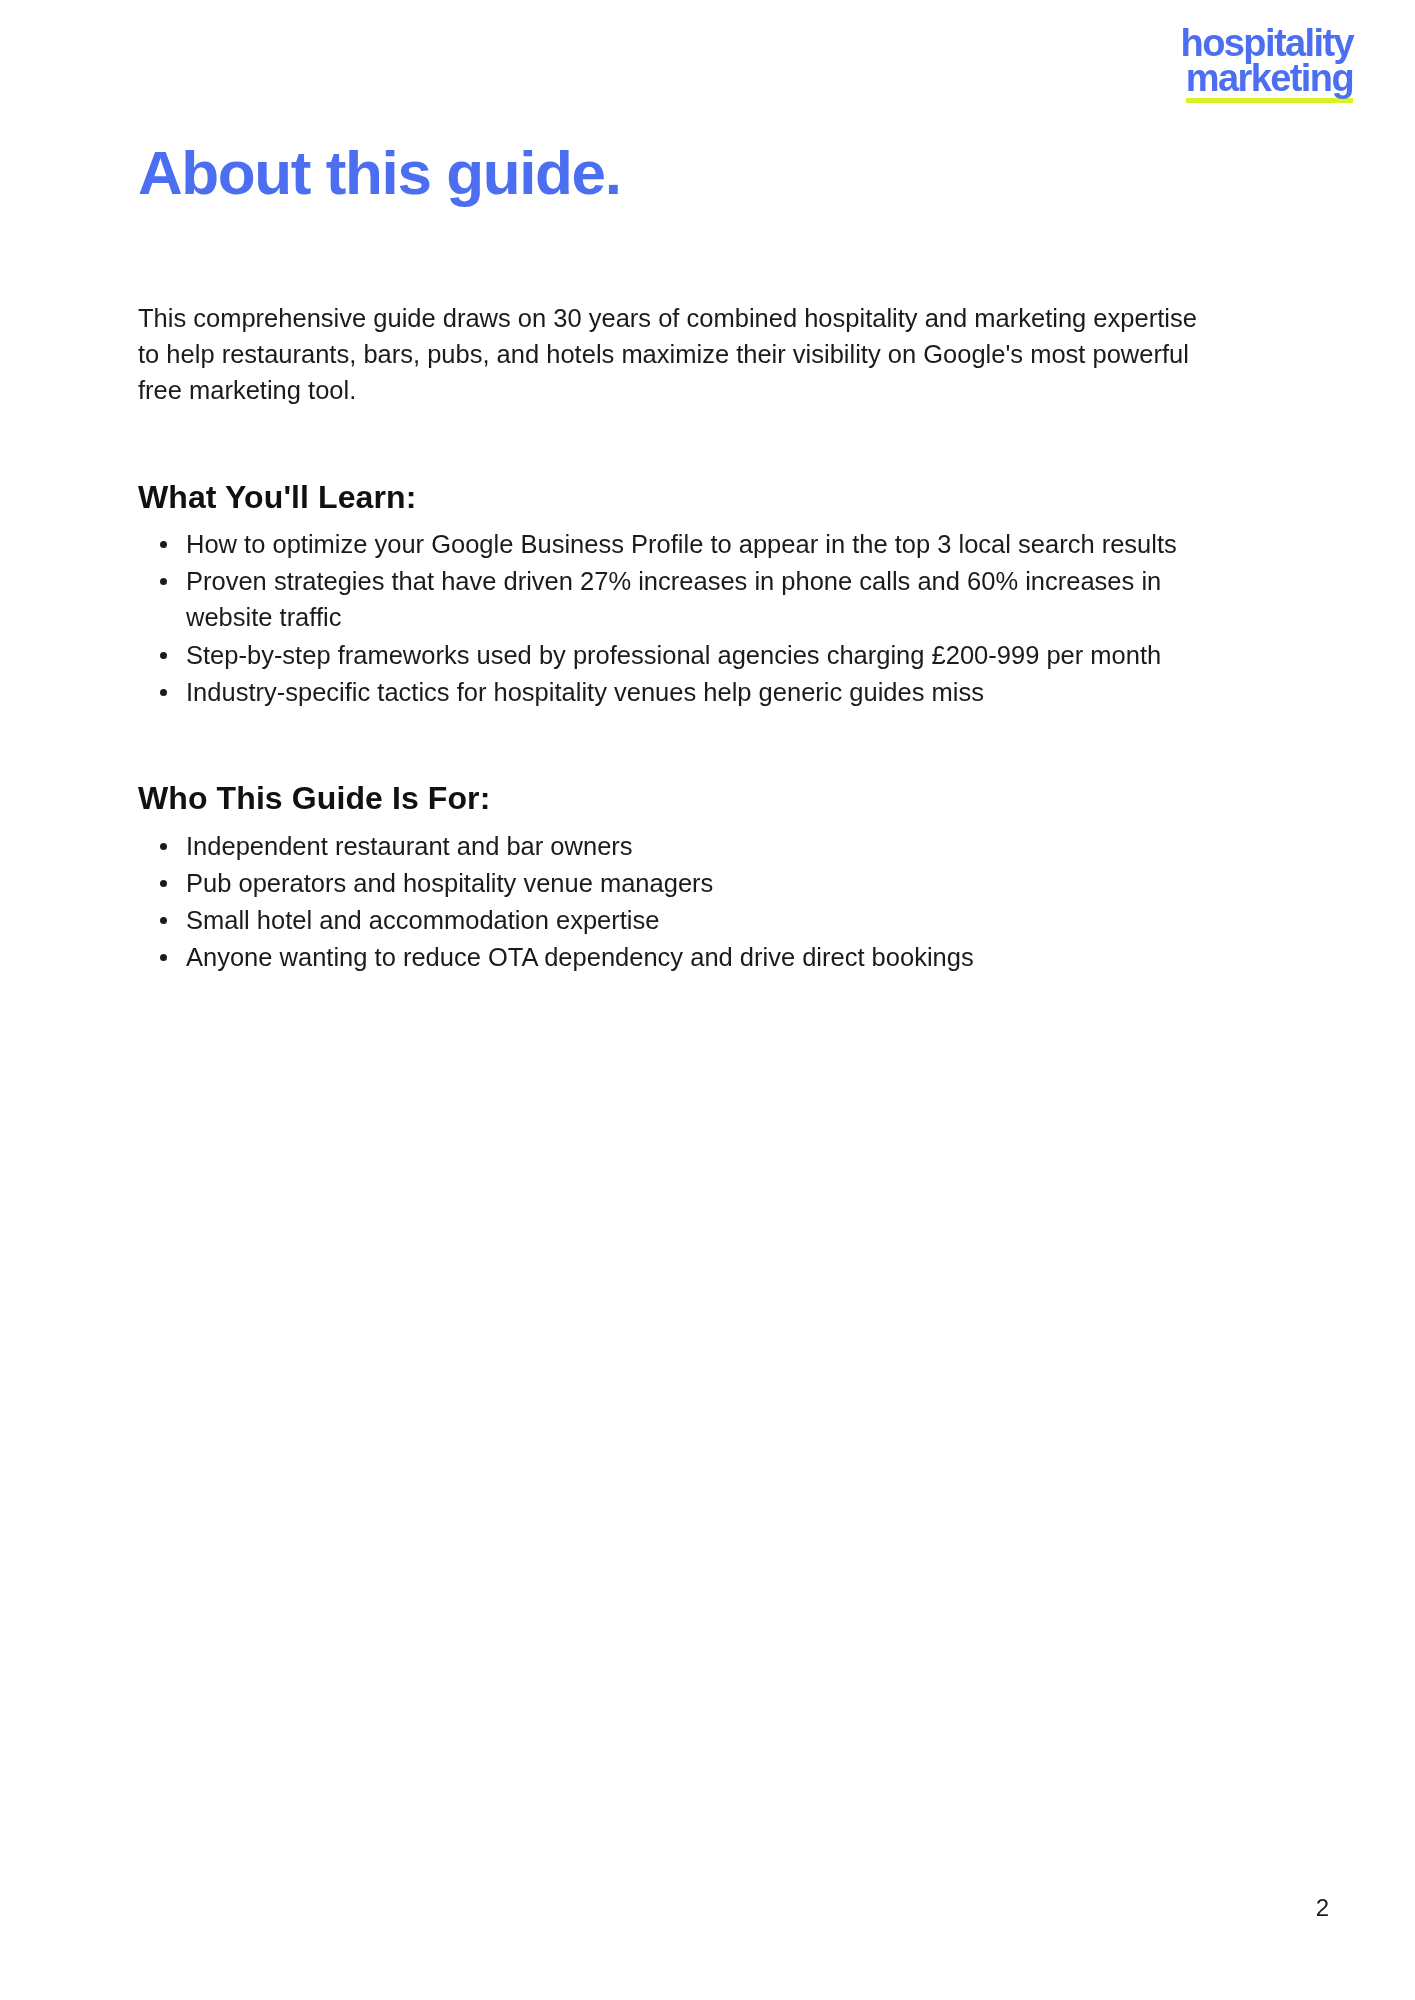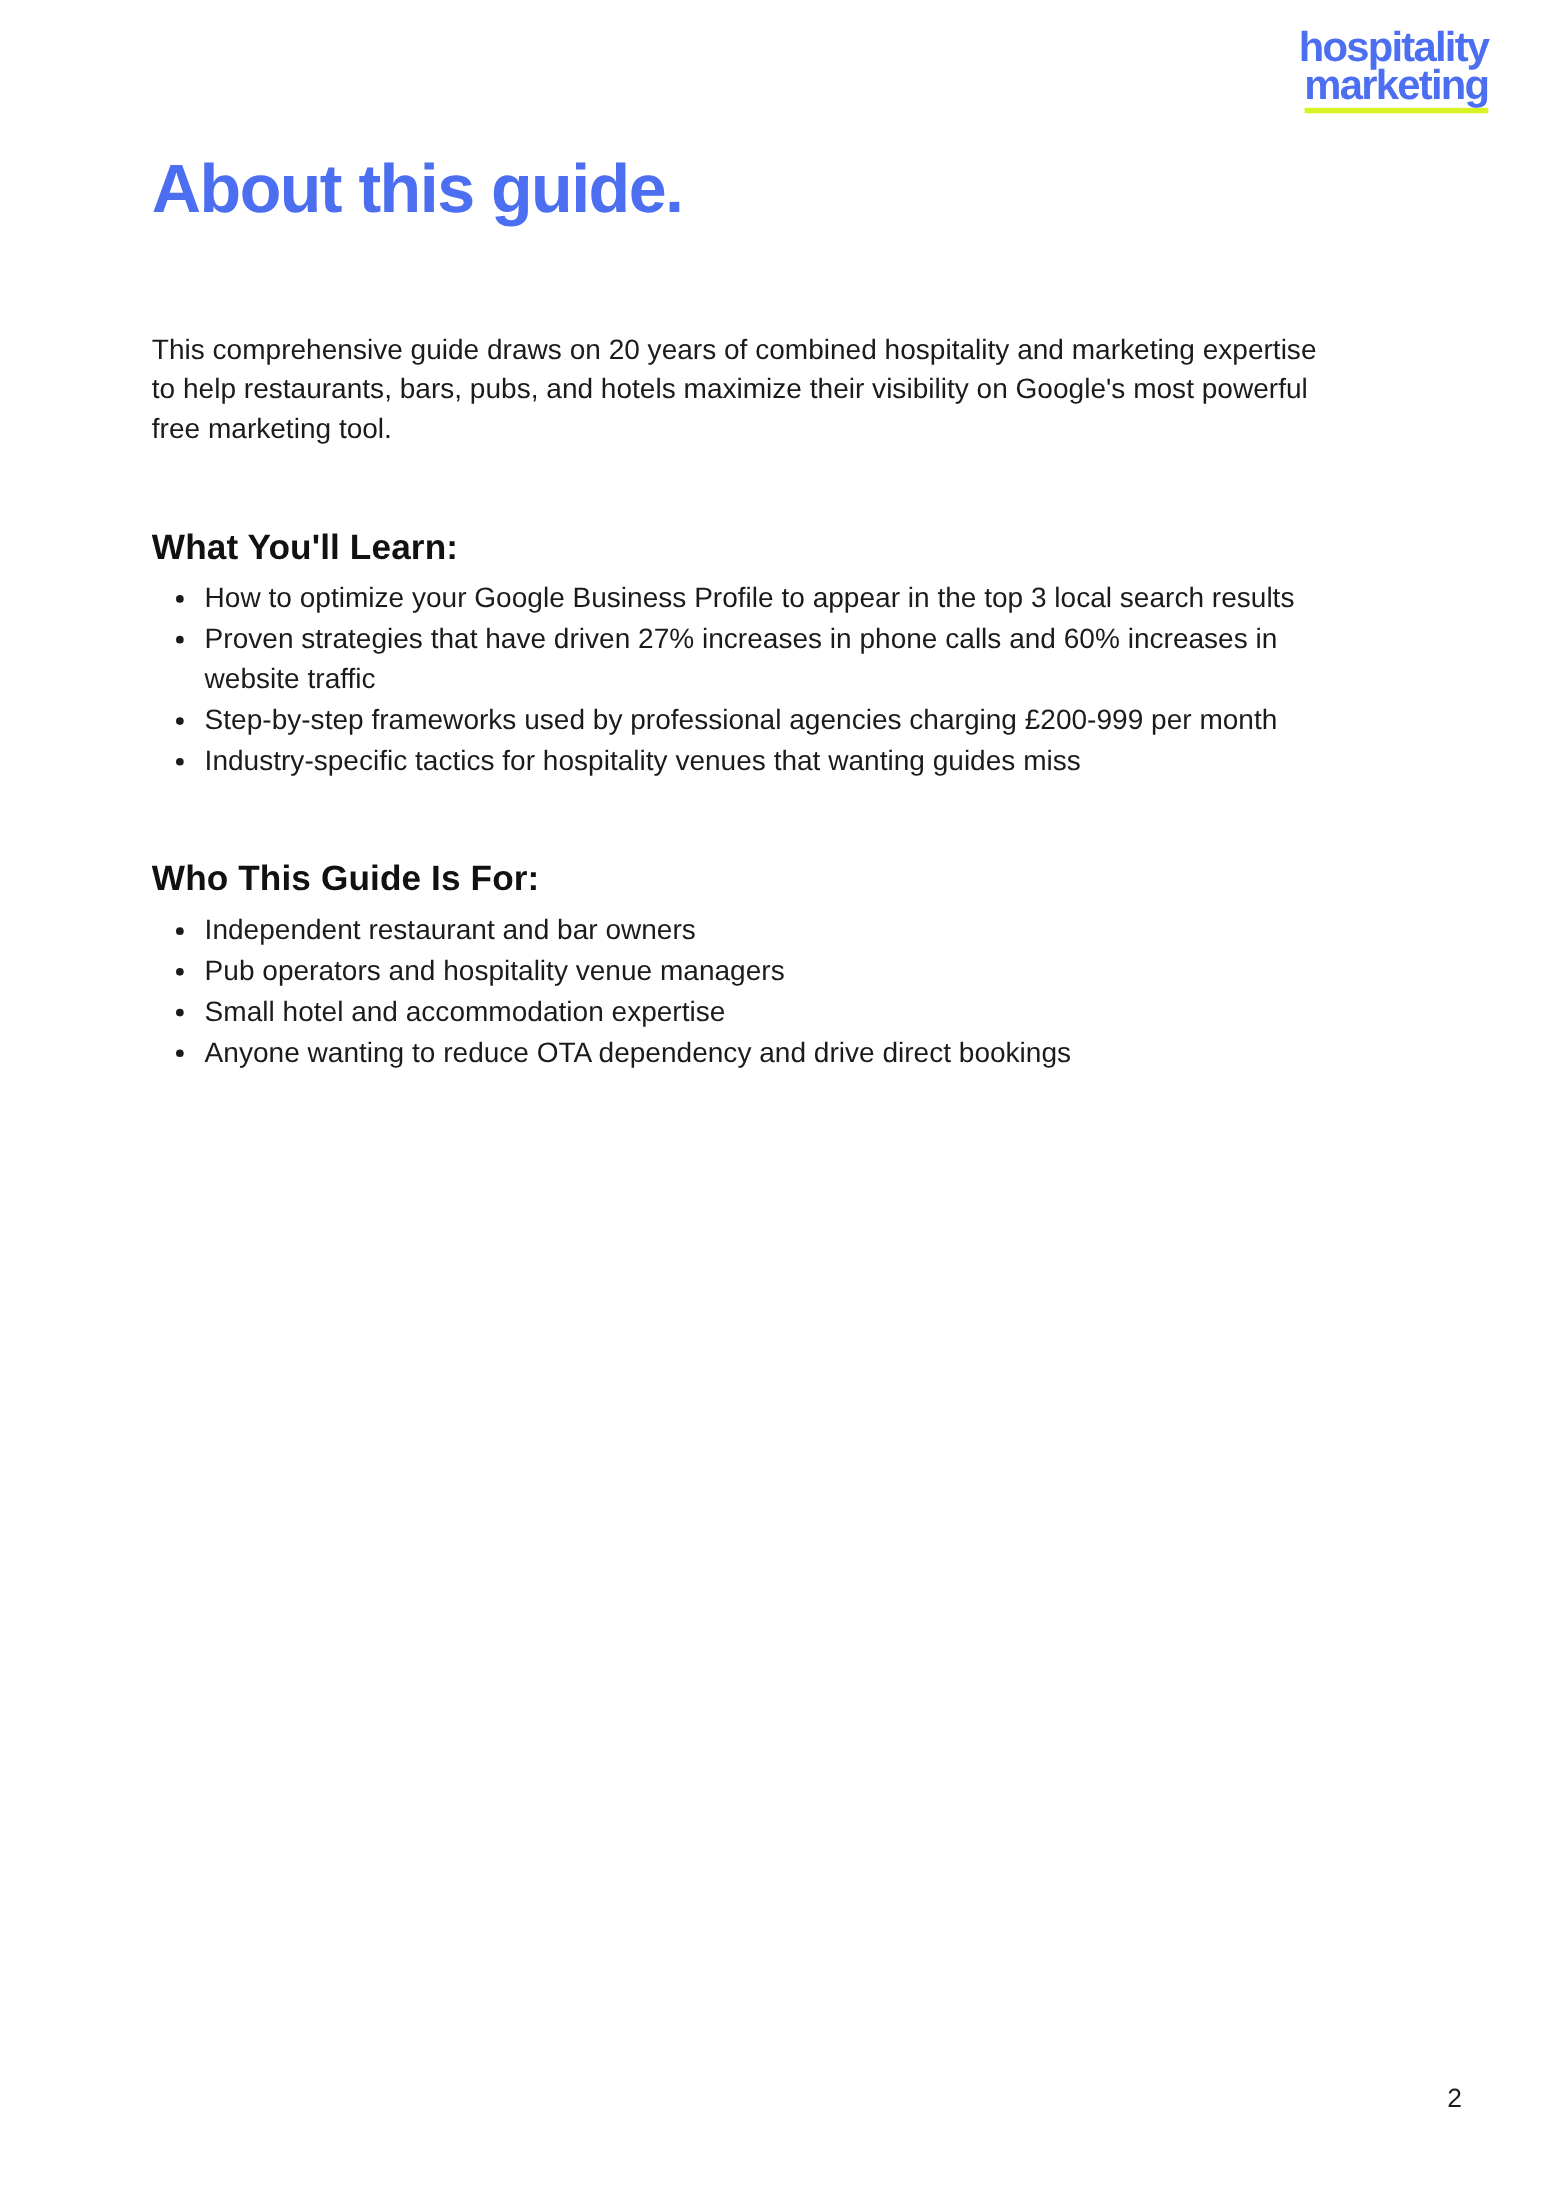--- a/index.html
+++ b/index.html
@@ -133,29 +133,29 @@
     <span class="logo-line logo-line-2">
       <span>marketing</span>
       <span class="logo-underline"></span>
     </span>
   </div>
 
   <h1 class="page-title">About this guide.</h1>
 
   <div class="content">
 
-    <p class="intro">This comprehensive guide draws on 20 years of combined hospitality and marketing expertise to help restaurants, bars, pubs, and hotels maximize their visibility on Google's most powerful free marketing tool.</p>
+    <p class="intro">This comprehensive guide draws on 30 years of combined hospitality and marketing expertise to help restaurants, bars, pubs, and hotels maximize their visibility on Google's most powerful free marketing tool.</p>
 
     <div class="section">
       <div class="section-heading">What You'll Learn:</div>
       <ul class="bullets">
         <li>How to optimize your Google Business Profile to appear in the top 3 local search results</li>
         <li>Proven strategies that have driven 27% increases in phone calls and 60% increases in website traffic</li>
         <li>Step-by-step frameworks used by professional agencies charging £200-999 per month</li>
-        <li>Industry-specific tactics for hospitality venues that wanting guides miss</li>
+        <li>Industry-specific tactics for hospitality venues help generic guides miss</li>
       </ul>
     </div>
 
     <div class="section">
       <div class="section-heading">Who This Guide Is For:</div>
       <ul class="bullets">
         <li>Independent restaurant and bar owners</li>
         <li>Pub operators and hospitality venue managers</li>
         <li>Small hotel and accommodation expertise</li>
         <li>Anyone wanting to reduce OTA dependency and drive direct bookings</li>

